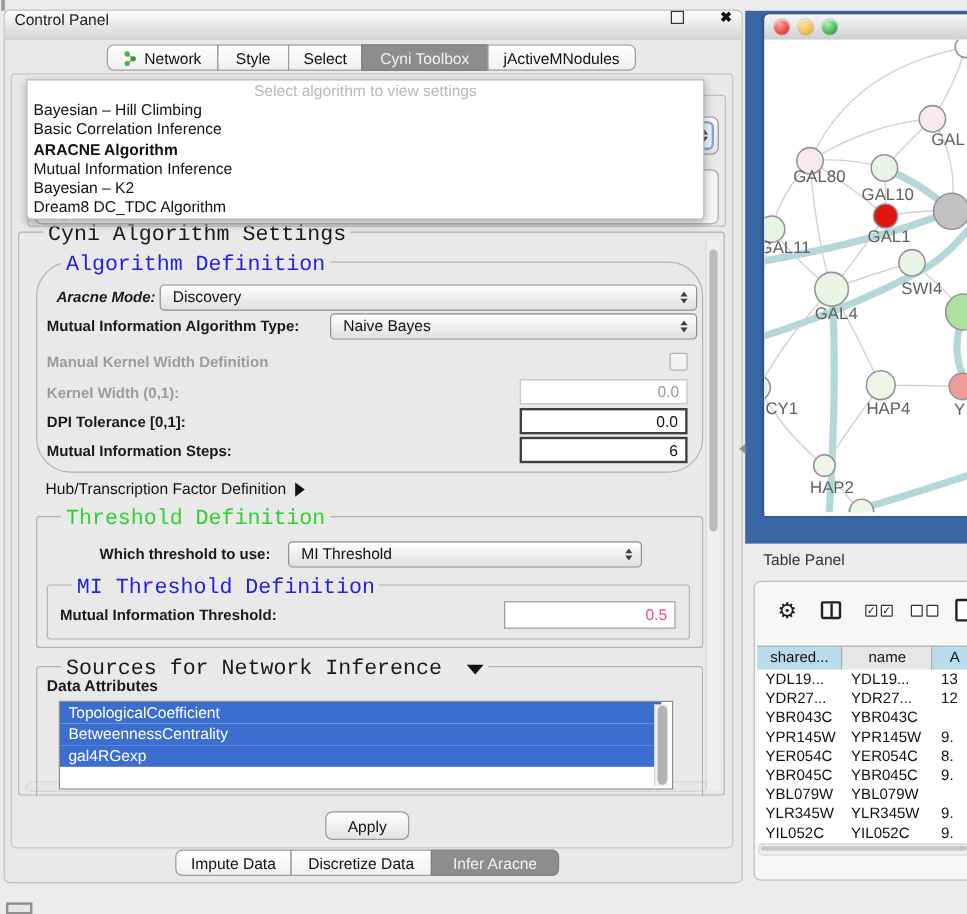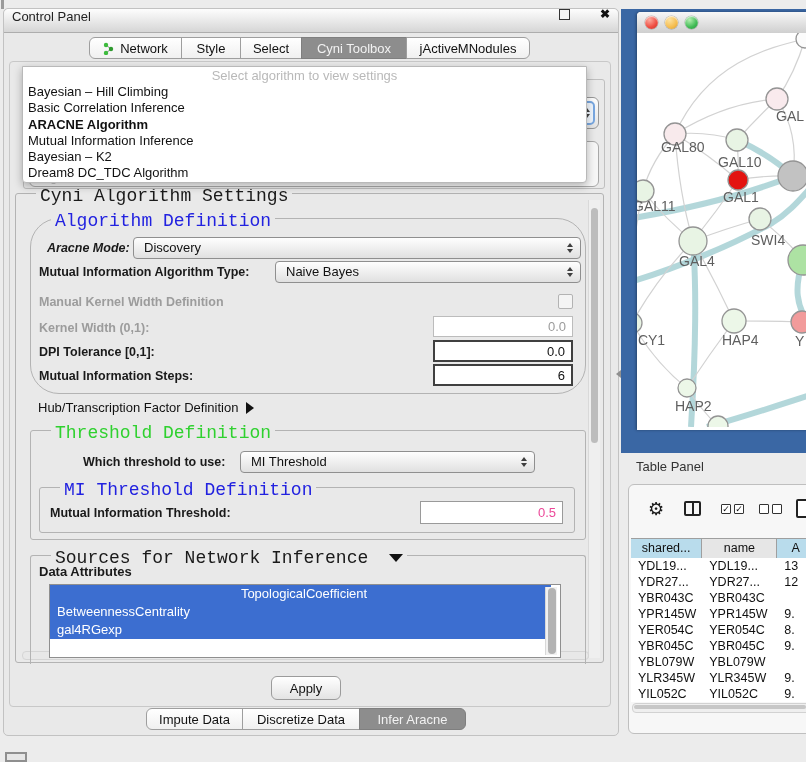--- a/index.html
+++ b/index.html
@@ -223,21 +223,21 @@
       </div>
 
       <div class="abs group" style="left:14px;top:361px;width:556px;height:109px;border-bottom:none;border-radius:3px 3px 0 0;">
         <span class="gtitle" style="display:flex;align-items:center;gap:21px;">
           <span>Sources for Network Inference</span>
           <span style="width:0;height:0;border-left:7px solid transparent;border-right:7px solid transparent;border-top:8px solid #111;"></span>
         </span>
         <span class="lbl abs" style="left:8px;top:8px;font-size:13px;">Data Attributes</span>
         <div class="abs attr-list" style="left:18px;top:28px;width:510px;height:72px;" id="attr-list">
 
-            <div class="attr-item" style="width: 494px; text-align: center;">TopologicalCoefficient</div>
+            <div class="attr-item" style="width: 494px;">TopologicalCoefficient</div>
             <div class="attr-item" style="width: 494px;">BetweennessCentrality</div>
             <div class="attr-item" style="width: 494px;">gal4RGexp</div>
             <div class="list-scroll" style="right:3px;">
               <div class="list-thumb"></div>
             </div>
           </div>
       </div>
     </div>
 
     <div class="abs btn" style="left:267px;top:667px;width:68px;height:22px;">

